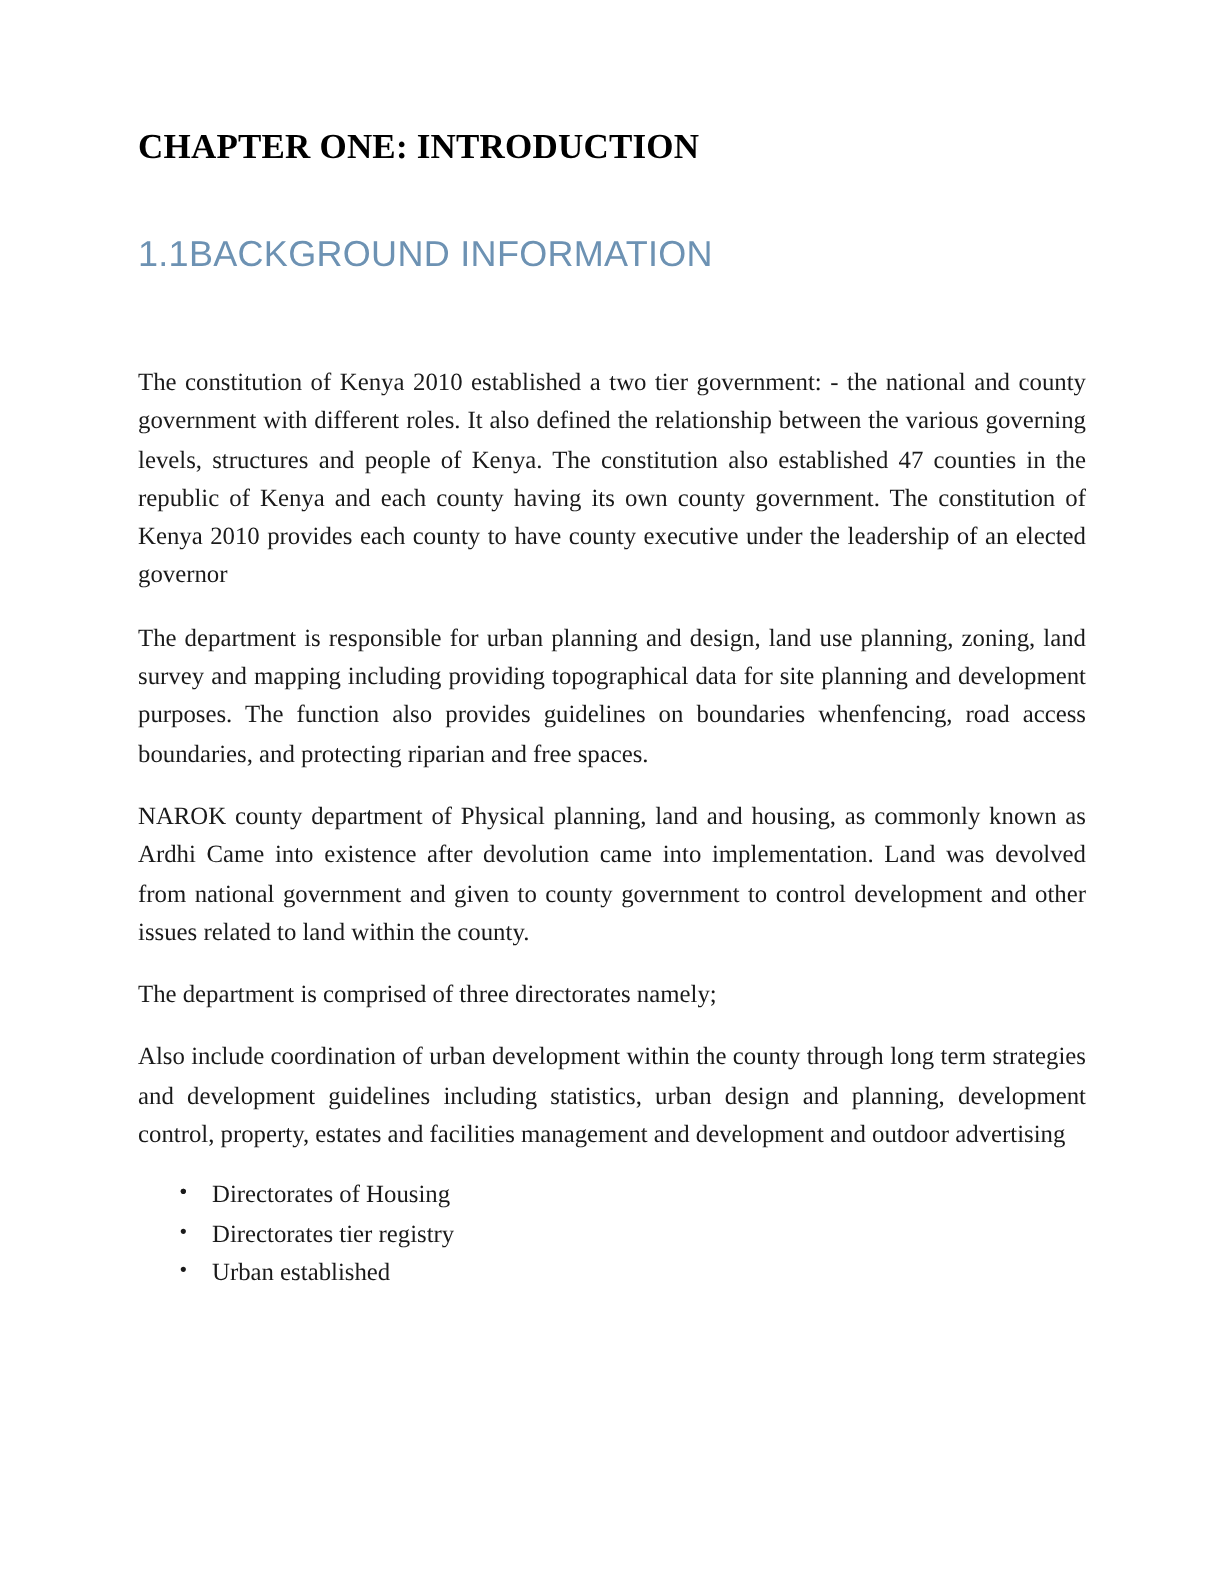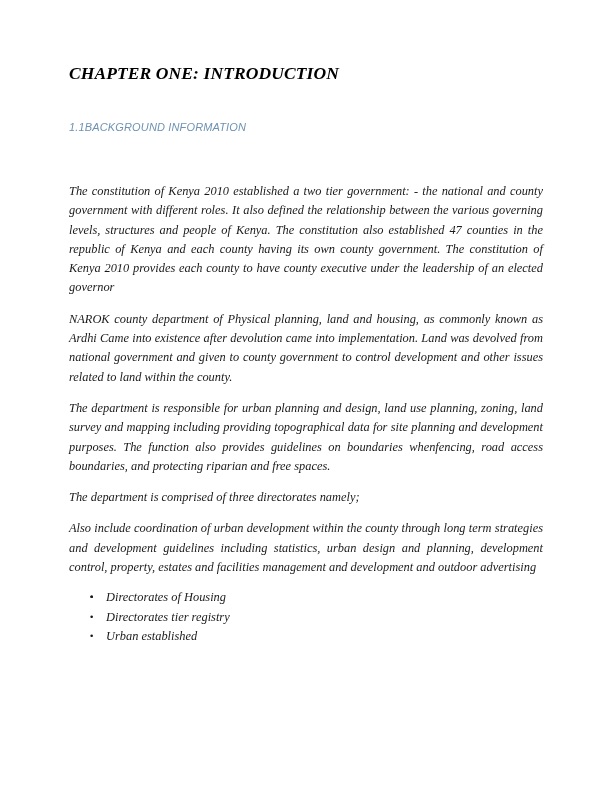--- a/index.html
+++ b/index.html
@@ -7,41 +7,40 @@
     padding: 0;
     background: #ffffff;
   }
   .page {
     position: relative;
     width: 581px;
     height: 792px;
     background: #ffffff;
     overflow: hidden;
     box-sizing: border-box;
-    font-style: italic;
   }
   .content {
     position: absolute;
     left: 69px;
     top: 62px;
     width: 474px;
   }
   .chapter-title {
     font-family: "Liberation Serif", "DejaVu Serif", serif;
     font-size: 17.5px;
     font-weight: bold;
     color: #000000;
     letter-spacing: 0.1px;
     margin: 0;
     padding: 0;
     line-height: 22px;
   }
   .section-heading {
     font-family: "Liberation Sans", "DejaVu Sans", sans-serif;
-    font-size: 11px;
+    font-size: 18px;
     font-weight: normal;
     color: #6d92b3;
     letter-spacing: 0.15px;
     margin: 0;
     padding: 0;
     line-height: 16px;
     margin-top: 35px;
   }
   .body-text {
     font-family: "Liberation Serif", "DejaVu Serif", serif;
@@ -91,23 +90,23 @@
 
 <div class="page">
   <div class="content">
 
     <h1 class="chapter-title">CHAPTER ONE: INTRODUCTION</h1>
 
     <h2 class="section-heading">1.1BACKGROUND INFORMATION</h2>
 
     <p class="body-text para-first">The constitution of Kenya 2010 established a two tier government: - the national and county government with different roles. It also defined the relationship between the various governing levels, structures and people of Kenya. The constitution also established 47 counties in the republic of Kenya and each county having its own county government. The constitution of Kenya 2010 provides each county to have county executive under the leadership of an elected governor</p>
 
+    <p class="body-text para-next">The department is responsible for urban planning and design, land use planning, zoning, land survey and mapping including providing topographical data for site planning and development purposes. The function also provides guidelines on boundaries whenfencing, road access boundaries, and protecting riparian and free spaces.</p>
+
     <p class="body-text para-next">NAROK county department of Physical planning, land and housing, as commonly known as Ardhi Came into existence after devolution came into implementation. Land was devolved from national government and given to county government to control development and other issues related to land within the county.</p>
-
-    <p class="body-text para-next">The department is responsible for urban planning and design, land use planning, zoning, land survey and mapping including providing topographical data for site planning and development purposes. The function also provides guidelines on boundaries whenfencing, road access boundaries, and protecting riparian and free spaces.</p>
 
     <p class="body-text para-next">The department is comprised of three directorates namely;</p>
 
     <p class="body-text para-next">Also include coordination of urban development within the county through long term strategies and development guidelines including statistics, urban design and planning, development control, property, estates and facilities management and development and outdoor advertising</p>
 
     <ul class="bullet-list">
       <li class="bullet-item">
         <span class="bullet-marker">•</span>
       </li>
       <li class="bullet-item">

